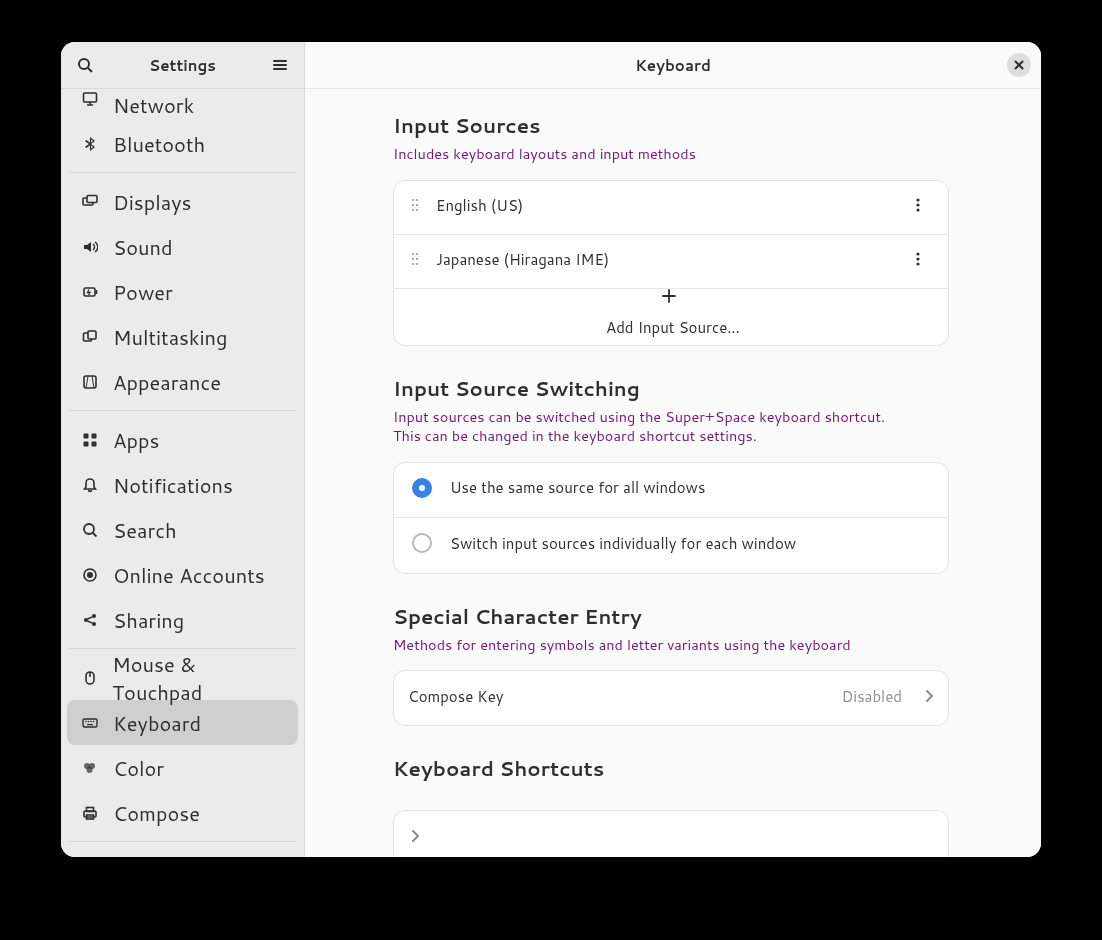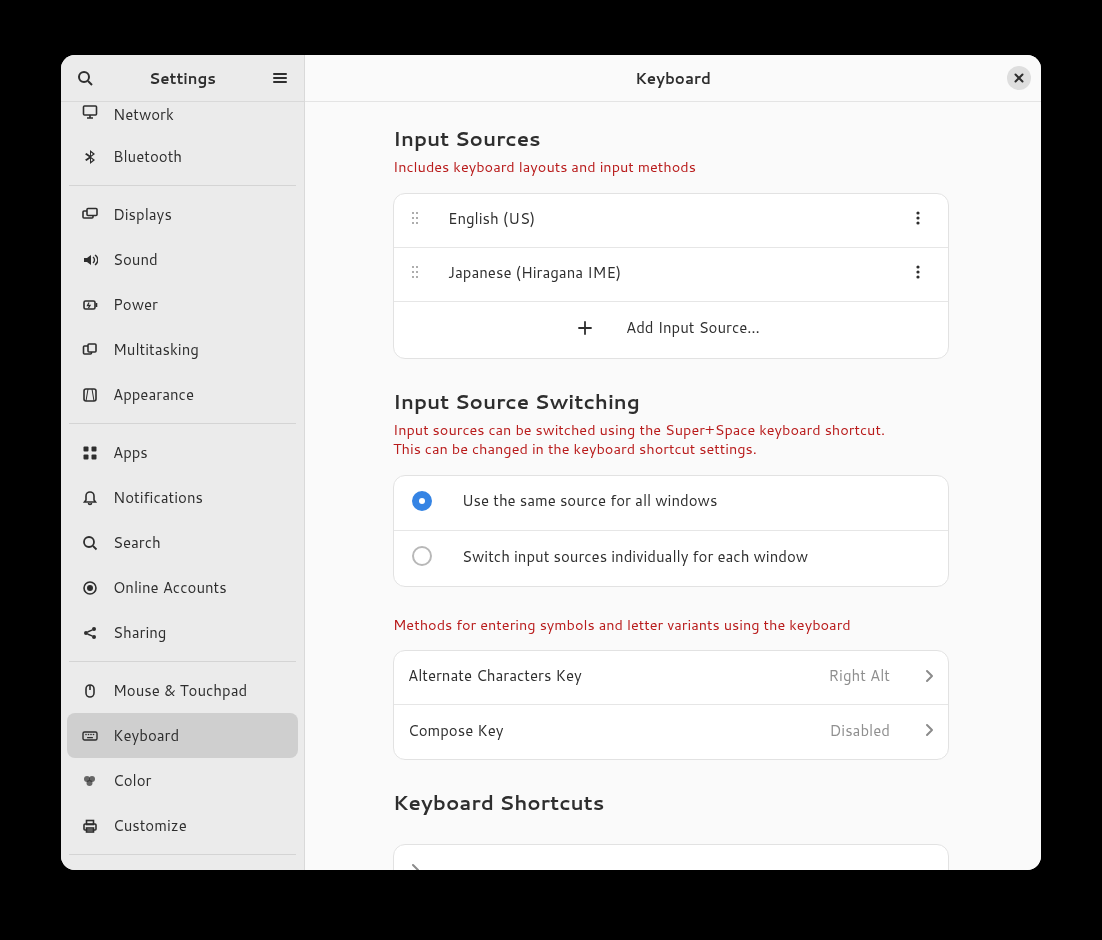--- a/index.html
+++ b/index.html
@@ -8,21 +8,21 @@
     font-family: "Cantarell", -apple-system, BlinkMacSystemFont, "Segoe UI", sans-serif;
     font-size: 15px;
     color: #2e2e2e;
     width: 1102px;
     height: 940px;
     overflow: hidden;
   }
   .window {
     position: absolute;
     left: 61px;
-    top: 55px;
+    top: 42px;
     width: 980px;
     height: 815px;
     background: #fafafa;
     border-radius: 14px;
     overflow: hidden;
     display: flex;
     box-shadow: 0 4px 20px rgba(0,0,0,0.3);
   }
   .sidebar {
     width: 244px;
@@ -80,21 +80,21 @@
     padding: 0 14px;
   }
   .sidebar-item .si-icon {
     width: 18px;
     display: flex;
     align-items: center;
     justify-content: center;
     color: #2e2e2e;
   }
   .sidebar-item .si-label {
-    font-size: 15px;
+    font-size: 20px;
     color: #2e2e2e;
   }
   .sidebar-sep {
     height: 1px;
     background: #d4d4d4;
     margin: 6px 8px;
   }
   .sidebar-sep.bottom {
     margin: 6px 8px 0 8px;
   }
@@ -140,43 +140,43 @@
   }
   .section { margin-bottom: 28px; }
   .section-title {
     font-weight: 700;
     font-size: 20px;
     color: #2e2e2e;
     margin-bottom: 5px;
   }
   .section-sub {
     font-size: 14.5px;
-    color: #b91c1c;
+    color: #701a75;
     margin-bottom: 16px;
     line-height: 1.35;
   }
   .card {
     background: #fff;
     border: 1px solid #e2e2e2;
     border-radius: 12px;
     overflow: hidden;
   }
   .row {
     display: flex;
     align-items: center;
     min-height: 54px;
     padding: 0 18px 4px 14px;
-    gap: 26px;
+    gap: 14px;
     border-bottom: 1px solid #e6e6e6;
   }
   .row:last-child { border-bottom: none; }
   .row.add {
-    justify-content: center;
     min-height: 56px;
     cursor: pointer;
+    flex-direction: column;
   }
   .row.add .add-label {
     margin-left: 8px;
   }
   .drag-handle {
     color: #9a9a9a;
     width: 14px;
     display: flex;
     align-items: center;
     justify-content: center;
@@ -427,21 +427,21 @@
       </div>
 
       <div class="sidebar-item">
         <span class="si-icon">
           <svg width="16" height="16" viewBox="0 0 16 16" fill="none" stroke="currentColor" stroke-width="1.6">
               <rect x="2" y="6" width="12" height="6" rx="1"></rect>
               <rect x="4.5" y="2.5" width="7" height="4"></rect>
               <rect x="4.5" y="10" width="7" height="4"></rect>
             </svg>
         </span>
-        <span class="si-label">Customize</span>
+        <span class="si-label">Compose</span>
       </div>
 
       <div class="sidebar-sep bottom"></div>
 
     </div>
   </aside>
 
   <main class="main">
     <div class="main-header">
       <div class="title">Keyboard</div>
@@ -521,31 +521,23 @@
             <span class="label">Use the same source for all windows</span>
           </div>
           <div class="row row-radio">
             <span class="radio"></span>
             <span class="label">Switch input sources individually for each window</span>
           </div>
         </div>
       </div>
 
       <div class="section">
+        <div class="section-title">Special Character Entry</div>
         <div class="section-sub">Methods for entering symbols and letter variants using the keyboard</div>
         <div class="card">
-          <div class="row row-nav">
-            <span class="label">Alternate Characters Key</span>
-            <span class="value-dim">Right Alt</span>
-            <span class="chev">
-              <svg width="14" height="14" viewBox="0 0 14 14" fill="none" stroke="currentColor" stroke-width="2" stroke-linecap="round" stroke-linejoin="round">
-                  <polyline points="5,2 10,7 5,12"></polyline>
-                </svg>
-            </span>
-          </div>
           <div class="row row-nav">
             <span class="label">Compose Key</span>
             <span class="value-dim">Disabled</span>
             <span class="chev">
               <svg width="14" height="14" viewBox="0 0 14 14" fill="none" stroke="currentColor" stroke-width="2" stroke-linecap="round" stroke-linejoin="round">
                   <polyline points="5,2 10,7 5,12"></polyline>
                 </svg>
             </span>
           </div>
         </div>

